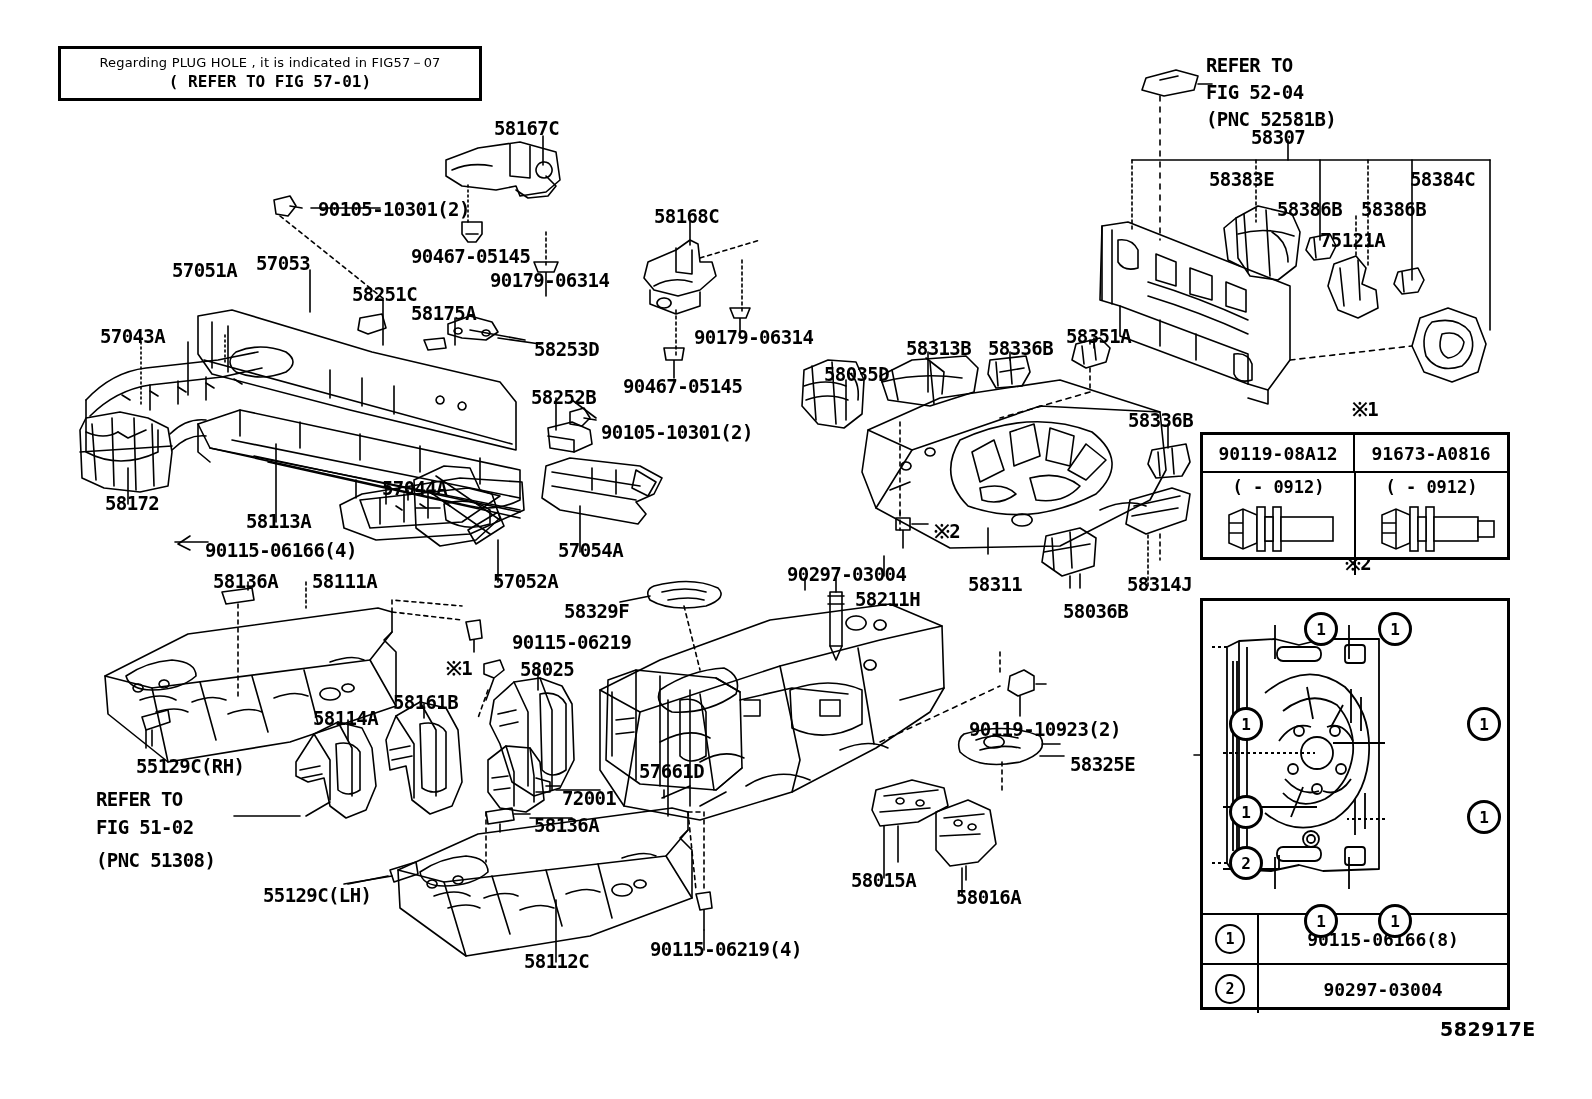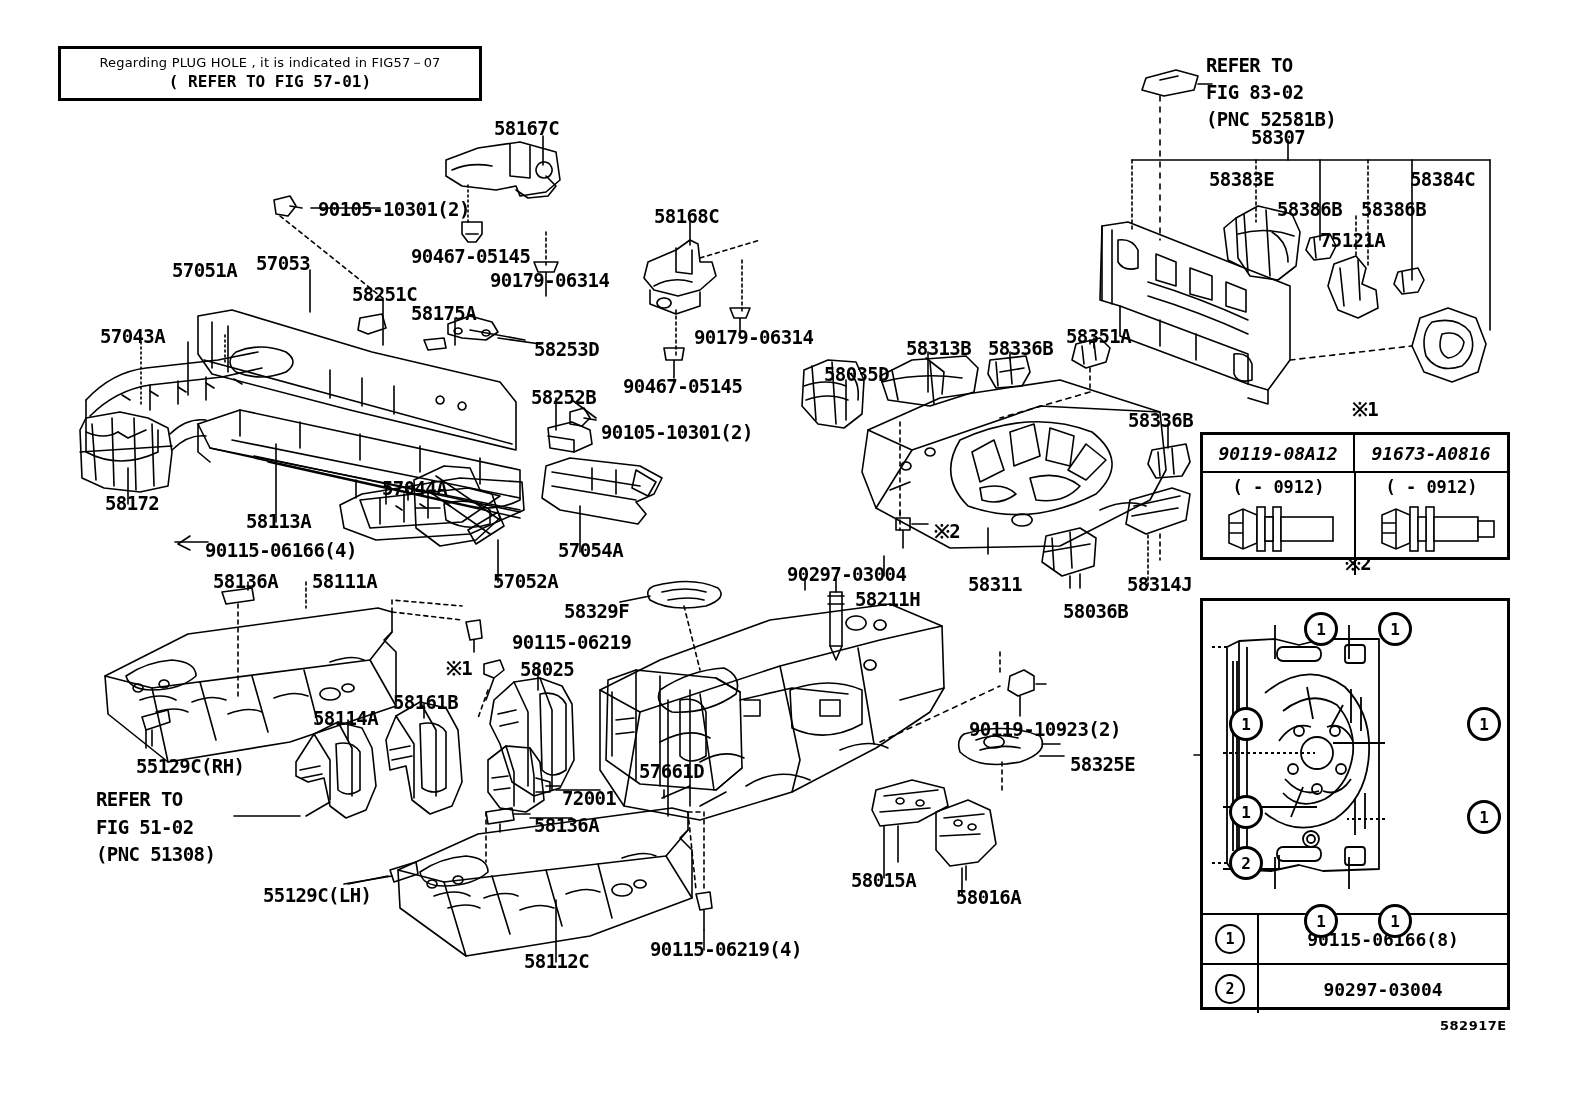--- a/index.html
+++ b/index.html
@@ -19,21 +19,21 @@
        font-family:"DejaVu Sans Mono",monospace;font-weight:bold;font-size:18px;}
   .cdiv{border-right:2px solid #000;}
   .rdiv{border-bottom:2px solid #000;}
   .circnum{display:inline-flex;align-items:center;justify-content:center;
        width:26px;height:26px;border:2.5px solid #000;border-radius:50%;
        font-family:"DejaVu Sans Mono",monospace;font-weight:bold;font-size:15px;background:#fff;}
   .circmark{position:absolute;width:28px;height:28px;border:3px solid #000;border-radius:50%;
        display:flex;align-items:center;justify-content:center;background:#fff;
        font-family:"DejaVu Sans Mono",monospace;font-weight:bold;font-size:16px;}
   .figid{position:absolute;font-family:"DejaVu Sans",sans-serif;font-weight:bold;
-       font-size:13px;letter-spacing:.5px;}
+       font-size:19px;letter-spacing:.5px;}
   svg{position:absolute;left:0;top:0;pointer-events:none;}
 </style>
 </head>
 <body>
 
 <div id="sheet">
 
   <svg width="1592" height="1099" viewBox="0 0 1592 1099">
     <g fill="none" stroke="#000" stroke-width="1.6" stroke-linejoin="round" stroke-linecap="round">
 
@@ -404,37 +404,37 @@
     </g>
   </svg>
 
   <div class="note" style="left:58px;top:46px;width:398px;">
     <div class="l2">Regarding PLUG HOLE , it is indicated in FIG57－07</div>
     <div class="l3">( REFER TO FIG 57-01)</div>
   </div>
 
   <div style="position:absolute;left:1206px;top:52px;line-height:1.42;">
     <div class="lbl" style="position:static;">REFER TO</div>
-    <div class="lbl" style="position:static;">FIG 83-02</div>
+    <div class="lbl" style="position:static;">FIG 52-04</div>
     <div class="lbl" style="position:static;">(PNC 52581B)</div>
   </div>
 
   <div style="position:absolute;left:96px;top:786px;line-height:1.45;">
     <div class="lbl" style="position:static;">REFER TO</div>
     <div class="lbl" style="position:static;">FIG 51-02</div>
-    <div class="lbl" style="position:static;">(PNC 51308)</div>
+    <div class="lbl" style="position:static;margin-top:6px;">(PNC 51308)</div>
   </div>
 
   <div class="lbl" style="left:1352px;top:396px;">※1</div>
   <div class="lbl" style="left:1345px;top:550px;">※2</div>
   <div class="lbl" style="left:934px;top:518px;">※2</div>
   <div class="lbl" style="left:446px;top:655px;">※1</div>
 
   <div class="tbl" style="left:1200px;top:432px;width:310px;height:128px;">
-    <div class="row rdiv" style="height:36px;font-style:italic;">
+    <div class="row rdiv" style="height:36px;">
       <div class="cell cdiv" style="width:50%;height:100%;">90119-08A12</div>
       <div class="cell" style="width:50%;height:100%;">91673-A0816</div>
     </div>
     <div class="row" style="height:102px;">
       <div class="cdiv" style="width:50%;height:100%;position:relative;">
         <div class="cell" style="position:absolute;left:0;top:2px;width:100%;height:24px;font-size:17px;">(          - 0912)</div>
         <svg width="155" height="60" viewBox="0 0 155 60" style="left:0;top:26px;">
           <g fill="none" stroke="#000" stroke-width="1.6">
             <path d="M26 16 L26 44 L40 50 L54 44 L54 16 L40 10 Z" fill="#fff"></path>
             <path d="M40 10 L40 50"></path>

